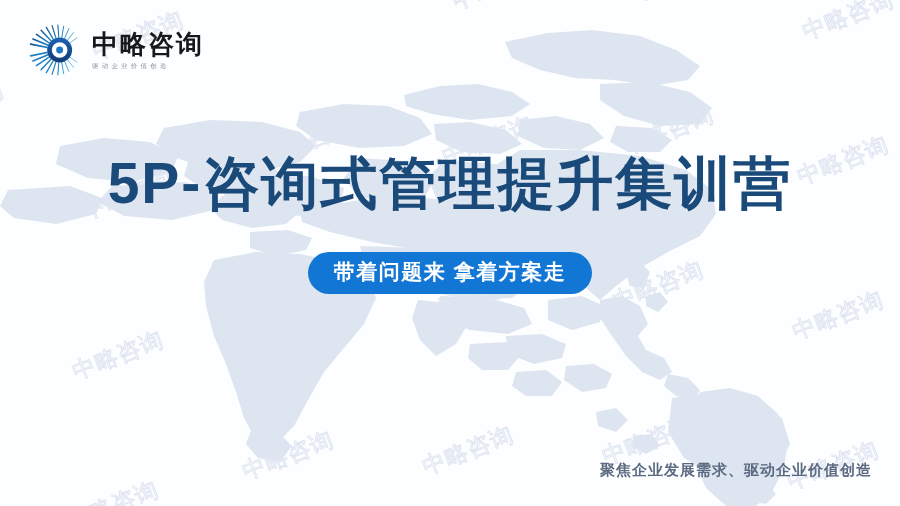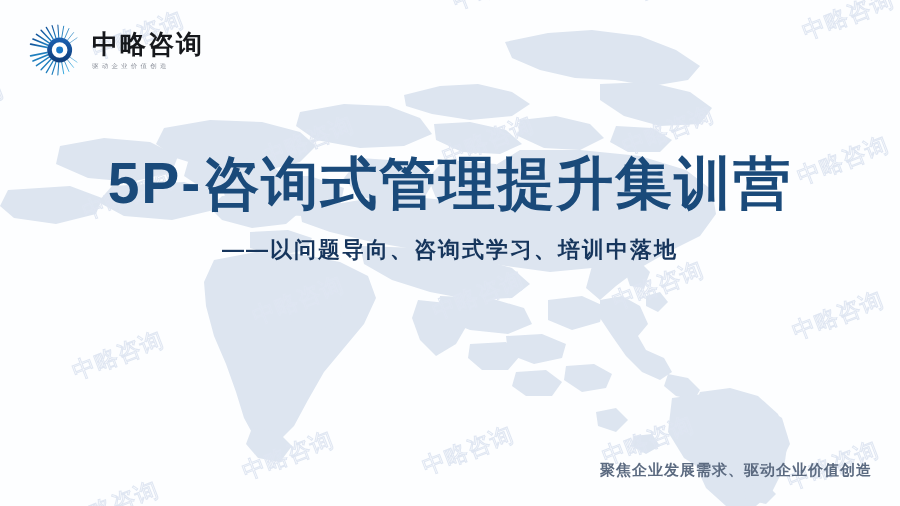--- a/index.html
+++ b/index.html
@@ -236,18 +236,18 @@
       <circle cx="58" cy="48" r="6" fill="#1a78c8"></circle>
     </svg>
     <div id="logo-text-wrap">
       <div id="logo-name">中略咨询</div>
       <div id="logo-slogan">驱动企业价值创造</div>
     </div>
   </div>
 
   <div id="center">
     <h1 id="main-title">5P-咨询式管理提升集训营</h1>
-    <div id="subtitle">——以问题导向、咨询式学习、培训中落地</div>
+    <div id="cta-pill">带着问题来  拿着方案走</div>
   </div>
 
   <div id="footer-note">聚焦企业发展需求、驱动企业价值创造</div>
 
 </div>
 
 </body></html>

